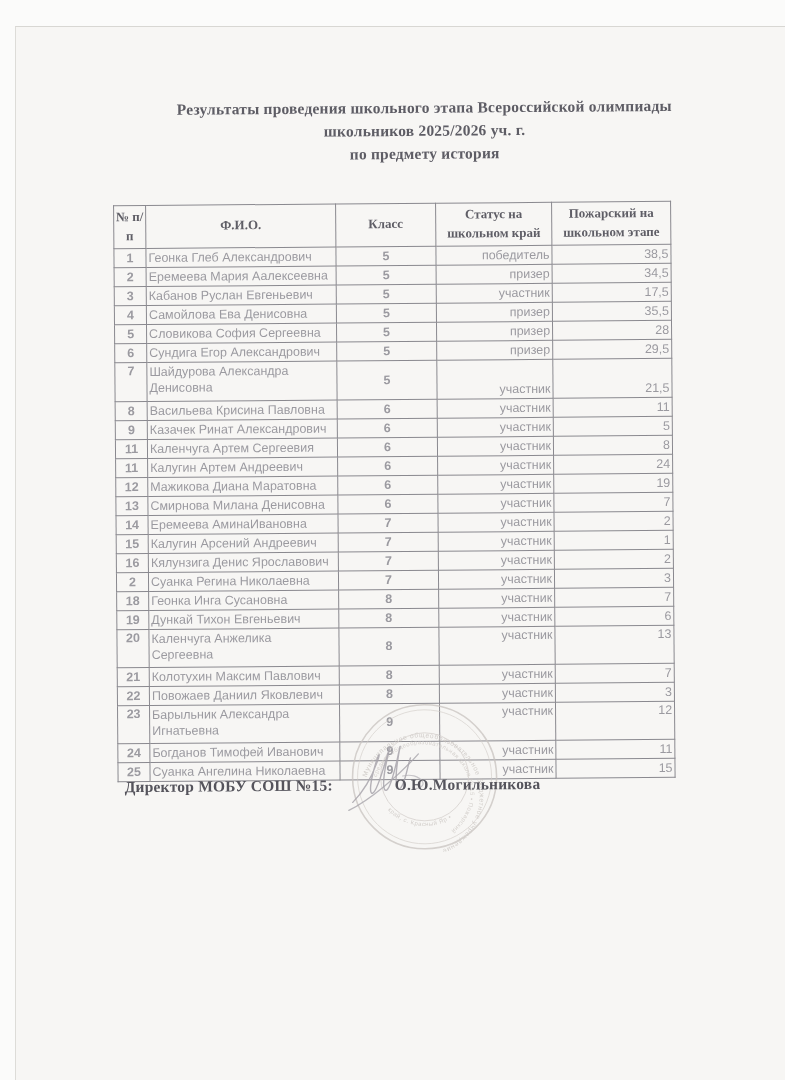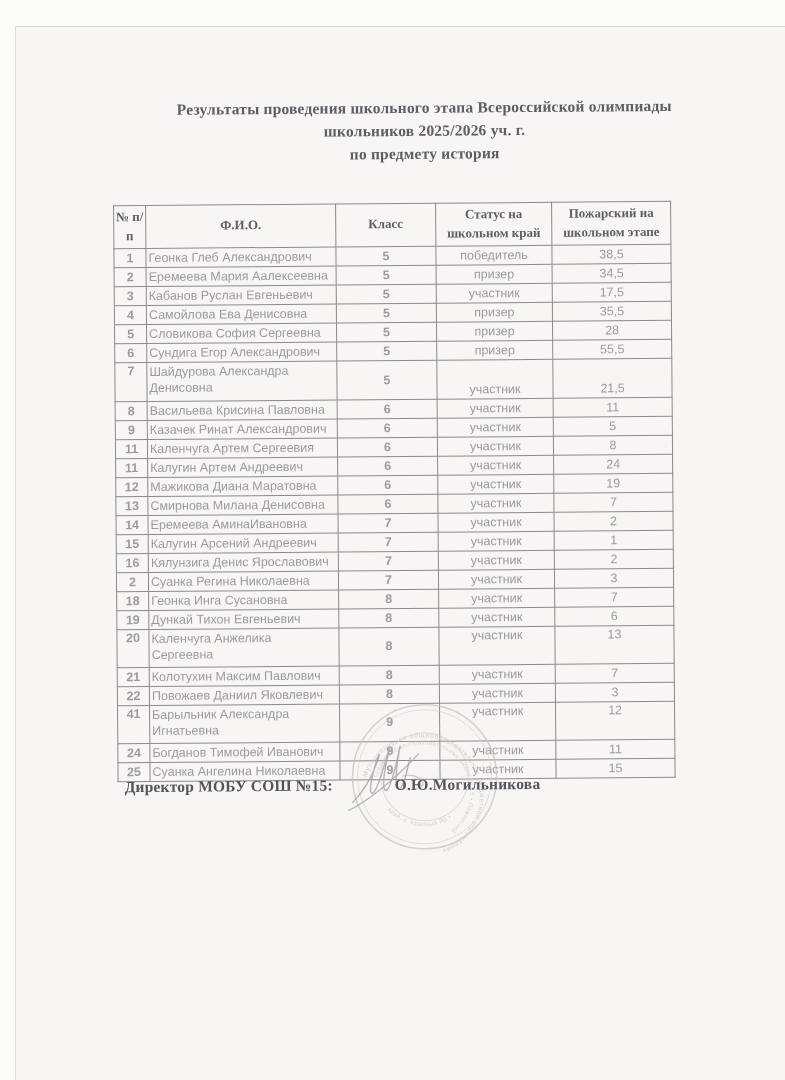--- a/index.html
+++ b/index.html
@@ -46,21 +46,21 @@
   table.results tr.tall td{height:36px;}
   td.col-num{
     font-family:"Liberation Serif",serif;font-weight:bold;
     font-size:13px;color:#5f5e66;text-align:center;
   }
   td.col-name{text-align:left;padding-left:7px;line-height:16px;}
   td.col-grade{
     font-family:"Liberation Serif",serif;font-weight:bold;
     font-size:13px;color:#6e6d75;text-align:center;
   }
-  td.col-status,td.col-result{text-align:center;}
+  td.col-status,td.col-result{text-align:right;}
   tr.tall td.col-num{vertical-align:top;padding-top:1px;}
   tr.tall td.col-name{vertical-align:top;padding-top:1px;}
   td.valign-top{vertical-align:top !important;padding-top:1px !important;}
   td.valign-bottom{vertical-align:bottom !important;padding-bottom:2px !important;}
   .signoff{
     position:absolute;left:122px;top:776px;width:560px;
     font-family:"Liberation Serif",serif;font-weight:bold;
     font-size:15.5px;color:#55545c;letter-spacing:0.2px;
     white-space:nowrap;
   }
@@ -132,21 +132,21 @@
           <td class="col-name">Словикова София Сергеевна</td>
           <td class="col-grade">5</td>
           <td class="col-status">призер</td>
           <td class="col-result">28</td>
         </tr>
         <tr>
           <td class="col-num">6</td>
           <td class="col-name">Сундига Егор Александрович</td>
           <td class="col-grade">5</td>
           <td class="col-status">призер</td>
-          <td class="col-result">55,5</td>
+          <td class="col-result">29,5</td>
         </tr>
         <tr class="tall">
           <td class="col-num">7</td>
           <td class="col-name">Шайдурова Александра Денисовна</td>
           <td class="col-grade">5</td>
           <td class="col-status valign-bottom">участник</td>
           <td class="col-result valign-bottom">21,5</td>
         </tr>
         <tr>
           <td class="col-num">8</td>
@@ -247,21 +247,21 @@
           <td class="col-result">7</td>
         </tr>
         <tr>
           <td class="col-num">22</td>
           <td class="col-name">Повожаев Даниил Яковлевич</td>
           <td class="col-grade">8</td>
           <td class="col-status">участник</td>
           <td class="col-result">3</td>
         </tr>
         <tr class="tall">
-          <td class="col-num">41</td>
+          <td class="col-num">23</td>
           <td class="col-name">Барыльник Александра Игнатьевна</td>
           <td class="col-grade">9</td>
           <td class="col-status valign-top">участник</td>
           <td class="col-result valign-top">12</td>
         </tr>
         <tr>
           <td class="col-num">24</td>
           <td class="col-name">Богданов Тимофей Иванович</td>
           <td class="col-grade">9</td>
           <td class="col-status">участник</td>

